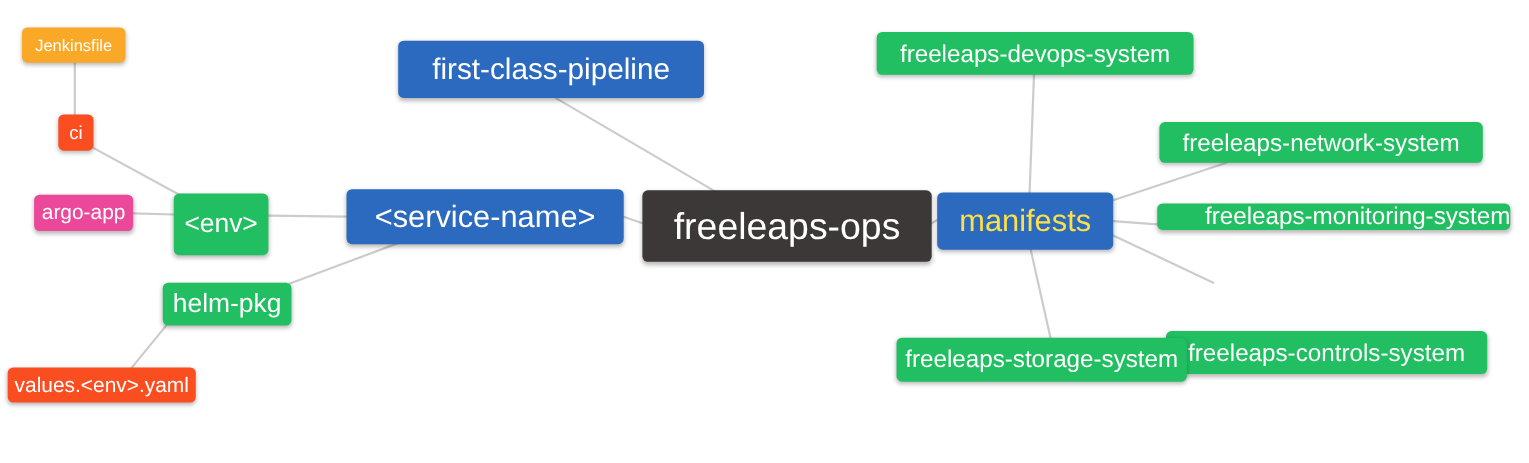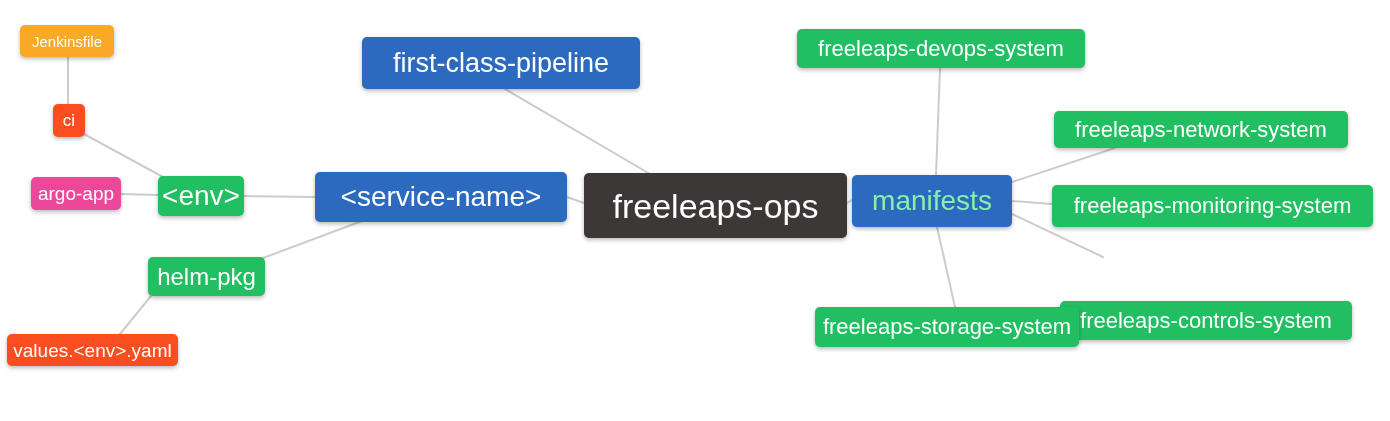--- a/index.html
+++ b/index.html
@@ -61,48 +61,48 @@
 
 <div class="node" style="left: 20px; top: 25px; width: 94px; height: 32px; font-size: 15px; background: rgb(249, 168, 39); color: rgb(255, 255, 255);">
       <span>Jenkinsfile</span>
     </div>
     <div class="node" style="left: 53px; top: 104px; width: 32px; height: 33px; font-size: 17px; background: rgb(251, 78, 32); color: rgb(255, 255, 255);">
       <span>ci</span>
     </div>
     <div class="node" style="left: 31px; top: 177px; width: 90px; height: 33px; font-size: 19px; background: #ec4899; color: rgb(255, 255, 255);">
       <span>argo-app</span>
     </div>
-    <div class="node" style="left: 158px; top: 176px; width: 86px; height: 40px; font-size: 28px; background: rgb(33, 191, 98); color: rgb(255, 255, 255);">
+    <div class="node" style="left: 158px; top: 176px; width: 86px; height: 56px; font-size: 24px; background: rgb(33, 191, 98); color: rgb(255, 255, 255);">
       <span>&lt;env&gt;</span>
     </div>
     <div class="node" style="left: 148px; top: 257px; width: 117px; height: 39px; font-size: 24px; background: rgb(33, 191, 98); color: rgb(255, 255, 255);">
       <span>helm-pkg</span>
     </div>
     <div class="node" style="left: 7px; top: 334px; width: 171px; height: 32px; font-size: 19px; background: rgb(251, 78, 32); color: rgb(255, 255, 255);">
       <span>values.&lt;env&gt;.yaml</span>
     </div>
     <div class="node" style="left: 314px; top: 37px; width: 278px; height: 52px; font-size: 27px; background: rgb(43, 106, 190); color: rgb(255, 255, 255); margin-left: 48px;">
       <span>first-class-pipeline</span>
     </div>
     <div class="node" style="left: 315px; top: 172px; width: 252px; height: 50px; font-size: 28px; background: rgb(43, 106, 190); color: rgb(255, 255, 255);">
       <span>&lt;service-name&gt;</span>
     </div>
     <div class="node" style="left: 584px; top: 173px; width: 263px; height: 65px; font-size: 34px; background: rgb(59, 56, 55); color: rgb(255, 255, 255);">
       <span>freeleaps-ops</span>
     </div>
-    <div class="node" style="left: 852px; top: 175px; width: 160px; height: 52px; font-size: 28px; background: rgb(43, 106, 190); color: #86efac; align-items: center;">
+    <div class="node" style="left: 852px; top: 175px; width: 160px; height: 52px; font-size: 28px; background: rgb(43, 106, 190); color: #fde047; align-items: center;">
       <span>manifests</span>
     </div>
     <div class="node" style="left: 797px; top: 29px; width: 288px; height: 39px; font-size: 22px; background: rgb(33, 191, 98); color: rgb(255, 255, 255);">
       <span>freeleaps-devops-system</span>
     </div>
     <div class="node" style="left: 1054px; top: 111px; width: 294px; height: 37px; font-size: 22px; background: rgb(33, 191, 98); color: rgb(255, 255, 255);">
       <span>freeleaps-network-system</span>
     </div>
-    <div class="node" style="left: 1052px; top: 185px; width: 321px; height: 42px; font-size: 22px; background: rgb(33, 191, 98); color: rgb(255, 255, 255);">
+    <div class="node" style="left: 1052px; top: 185px; width: 321px; height: 24px; font-size: 22px; background: rgb(33, 191, 98); color: rgb(255, 255, 255); justify-content: flex-end;">
       <span>freeleaps-monitoring-system</span>
     </div>
     <div class="node" style="left: 1060px; top: 257px; width: 292px; height: 39px; font-size: 22px; background: rgb(33, 191, 98); color: rgb(255, 255, 255); margin-top: 44px;">
       <span>freeleaps-controls-system</span>
     </div>
     <div class="node" style="left: 815px; top: 307px; width: 264px; height: 40px; font-size: 22px; background: rgb(33, 191, 98); color: rgb(255, 255, 255);">
       <span>freeleaps-storage-system</span>
     </div>
   </div>
 

